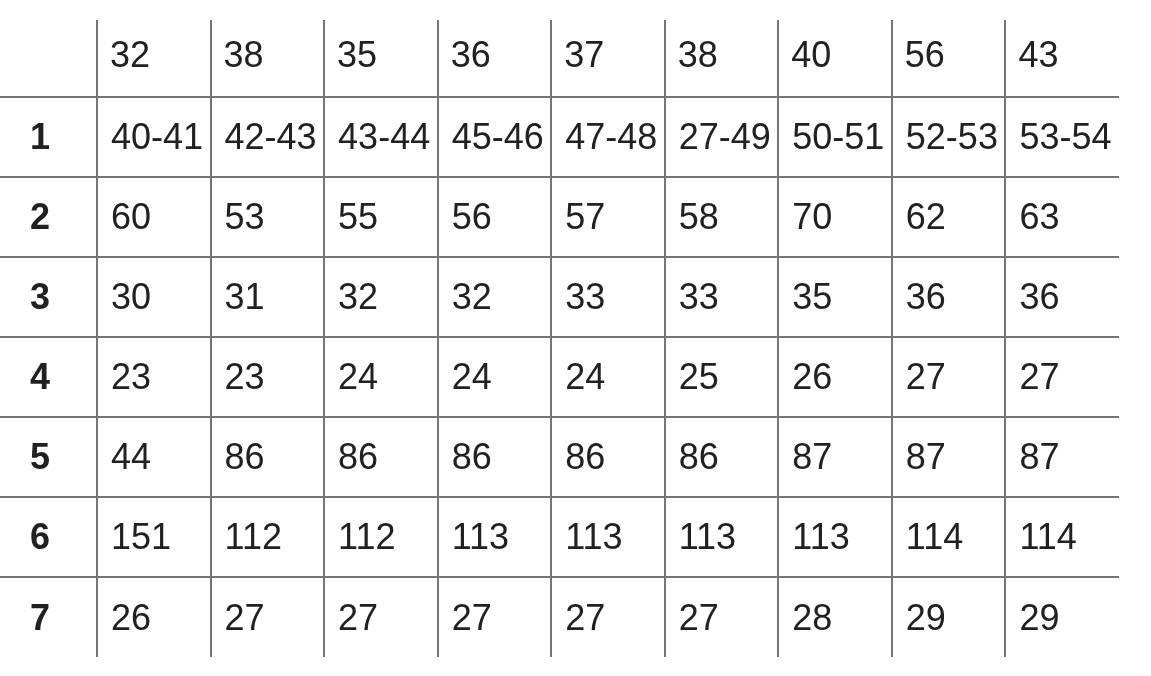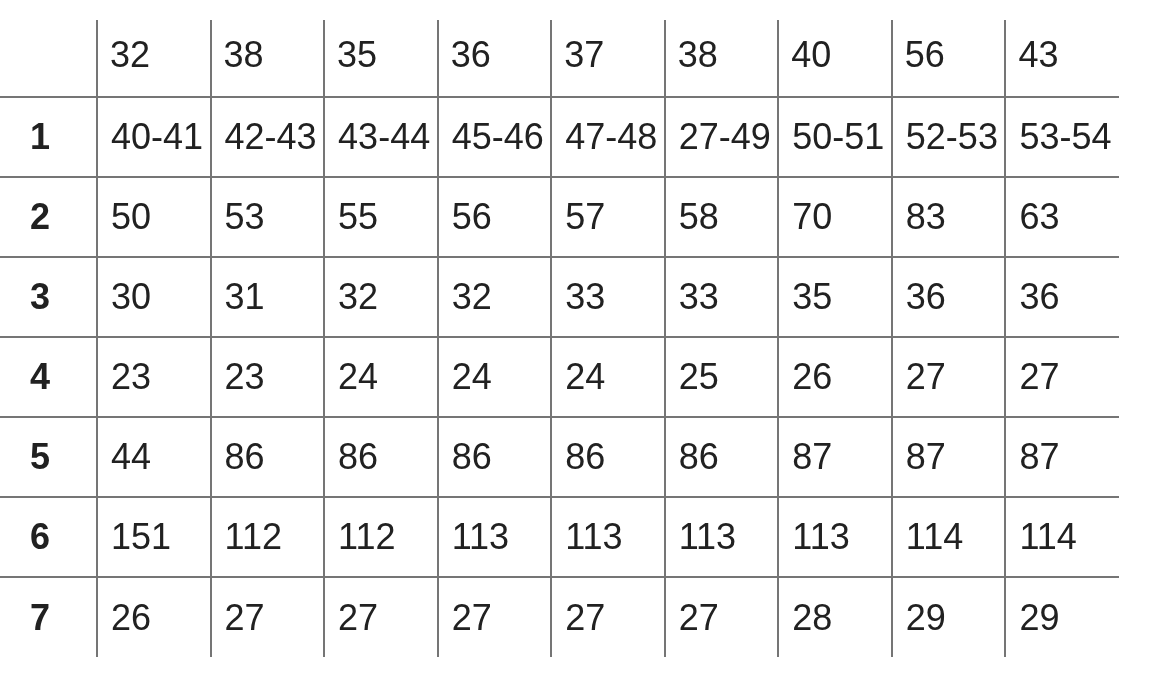--- a/index.html
+++ b/index.html
@@ -107,28 +107,28 @@
           <td>43-44</td>
           <td>45-46</td>
           <td>47-48</td>
           <td>27-49</td>
           <td>50-51</td>
           <td>52-53</td>
           <td>53-54</td>
         </tr>
         <tr>
           <th>2</th>
-          <td>50</td>
+          <td>60</td>
           <td>53</td>
           <td>55</td>
           <td>56</td>
           <td>57</td>
           <td>58</td>
           <td>70</td>
-          <td>83</td>
+          <td>62</td>
           <td>63</td>
         </tr>
         <tr>
           <th>3</th>
           <td>30</td>
           <td>31</td>
           <td>32</td>
           <td>32</td>
           <td>33</td>
           <td>33</td>

